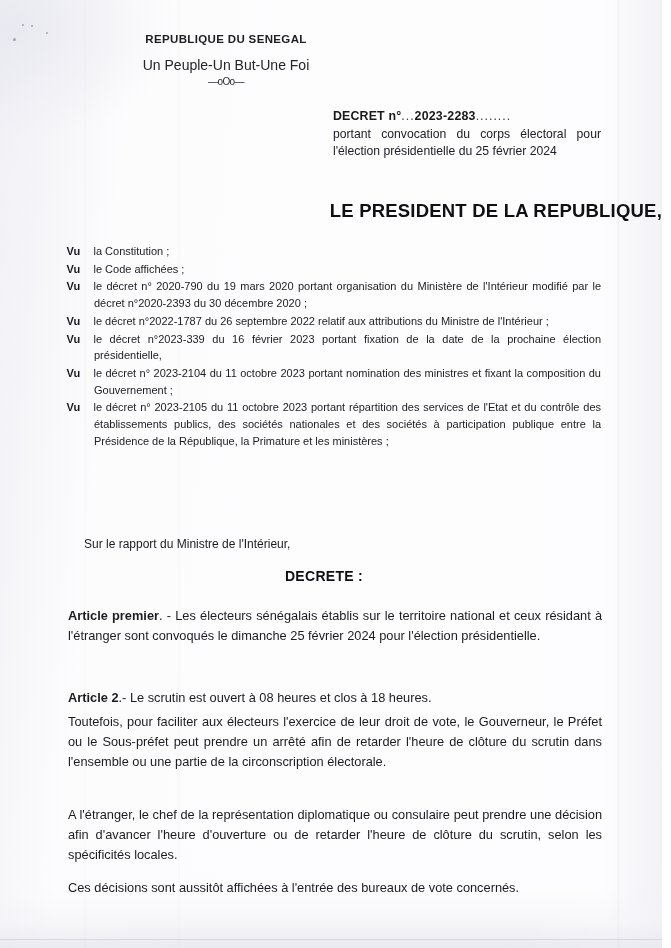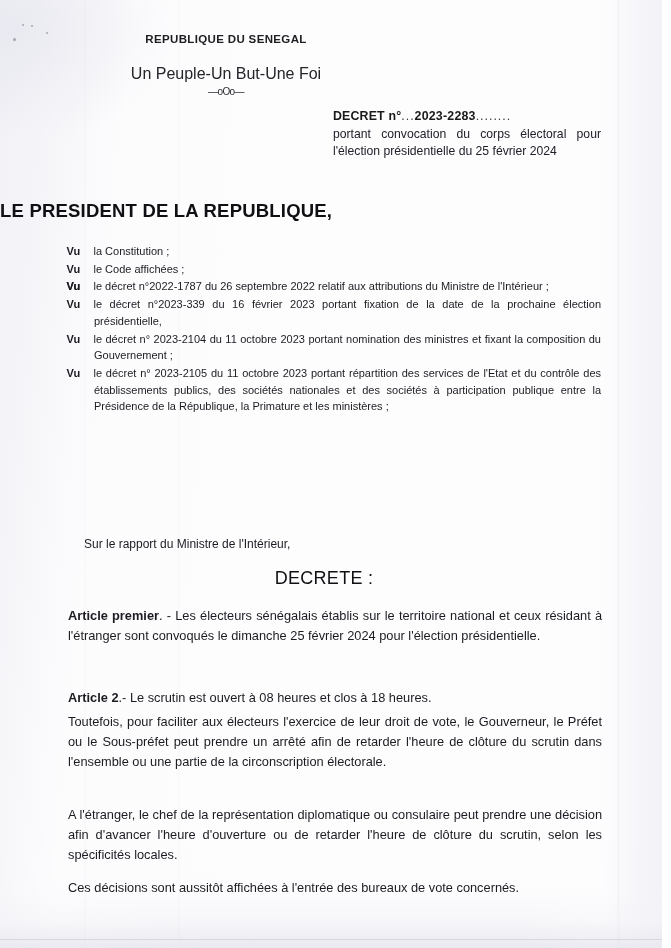--- a/index.html
+++ b/index.html
@@ -84,23 +84,23 @@
     text-align: center;
   }
   .gov-line1 {
     font-size: 11.5px;
     font-weight: 700;
     letter-spacing: 0.35px;
     color: #1d1d22;
     white-space: nowrap;
   }
   .gov-line2 {
-    font-size: 16px;
+    font-size: 14px;
     font-weight: 400;
-    margin-top: 20px;
+    margin-top: 12px;
     color: #24242a;
     white-space: nowrap;
   }
   .gov-ornament {
     font-size: 10px;
     margin-top: 3px;
     letter-spacing: -0.6px;
     color: #2b2b33;
   }
 
@@ -140,21 +140,21 @@
     margin-top: 1px;
     color: #20202a;
   }
 
   
   .doc-title {
     position: absolute;
     left: 0;
     right: 0;
     top: 200px;
-    text-align: left;
+    text-align: right;
     font-size: 18.5px;
     font-weight: 700;
     letter-spacing: 0.2px;
     color: #101014;
   }
 
   
   .vu-list {
     position: absolute;
     left: 67px;
@@ -191,22 +191,22 @@
     color: #1b1b22;
   }
 
   
   .decrete-heading {
     position: absolute;
     left: 0;
     right: 14px;
     top: 568px;
     text-align: center;
-    font-size: 18px;
-    font-weight: 400;
+    font-size: 14px;
+    font-weight: 700;
     letter-spacing: 0.3px;
     color: #101014;
   }
 
   
   .para {
     position: absolute;
     left: 68px;
     width: 534px;
     font-size: 12.8px;
@@ -252,21 +252,21 @@
         <span class="decree-no-label">DECRET n°</span><span class="decree-dots-lead">...</span><span class="decree-no-value">2023-2283</span><span class="decree-dots-trail">........</span>
       </div>
       <div class="decree-subject">portant convocation du corps électoral pour l'élection présidentielle du 25 février 2024</div>
     </div>
 
     <div class="doc-title">LE PRESIDENT DE LA REPUBLIQUE,</div>
 
     <ul class="vu-list" id="vu-list">
         <li class="vu-item"><span class="vu-tag">Vu</span><span>la Constitution ;</span></li>
         <li class="vu-item"><span class="vu-tag">Vu</span><span>le Code affichées ;</span></li>
-        <li class="vu-item"><span class="vu-tag">Vu</span></li>
+        <li class="vu-item"><span class="vu-tag">Vu</span><span>le décret n° 2020-790 du 19 mars 2020 portant organisation du Ministère de l'Intérieur modifié par le décret n°2020-2393 du 30 décembre 2020 ;</span></li>
         <li class="vu-item"><span class="vu-tag">Vu</span><span>le décret n°2022-1787 du 26 septembre 2022 relatif aux attributions du Ministre de l'Intérieur ;</span></li>
         <li class="vu-item"><span class="vu-tag">Vu</span><span>le décret n°2023-339 du 16 février 2023 portant fixation de la date de la prochaine élection présidentielle,</span></li>
         <li class="vu-item"><span class="vu-tag">Vu</span><span>le décret n° 2023-2104 du 11 octobre 2023 portant nomination des ministres et fixant la composition du Gouvernement ;</span></li>
         <li class="vu-item"><span class="vu-tag">Vu</span><span>le décret n° 2023-2105 du 11 octobre 2023 portant répartition des services de l'Etat et du contrôle des établissements publics, des sociétés nationales et des sociétés à participation publique entre la Présidence de la République, la Primature et les ministères ;</span></li>
       </ul>
 
     <div class="report-line">Sur le rapport du Ministre de l'Intérieur,</div>
 
     <div class="decrete-heading">DECRETE :</div>
 

